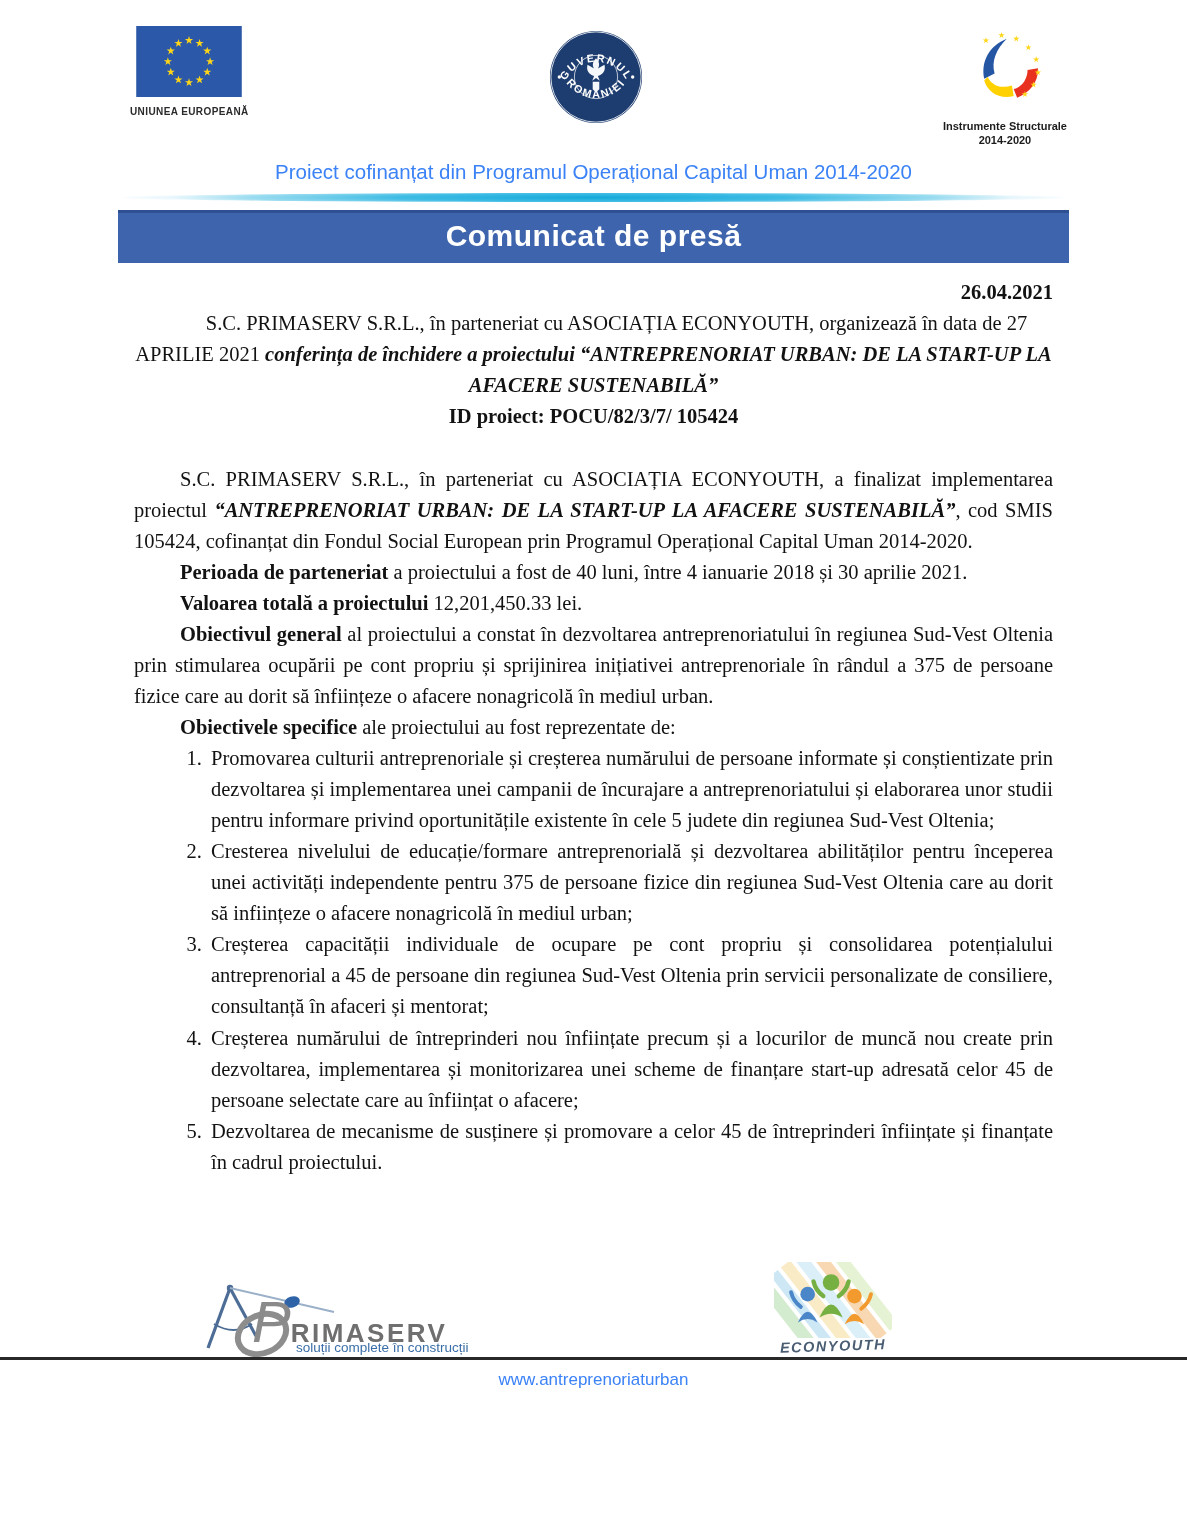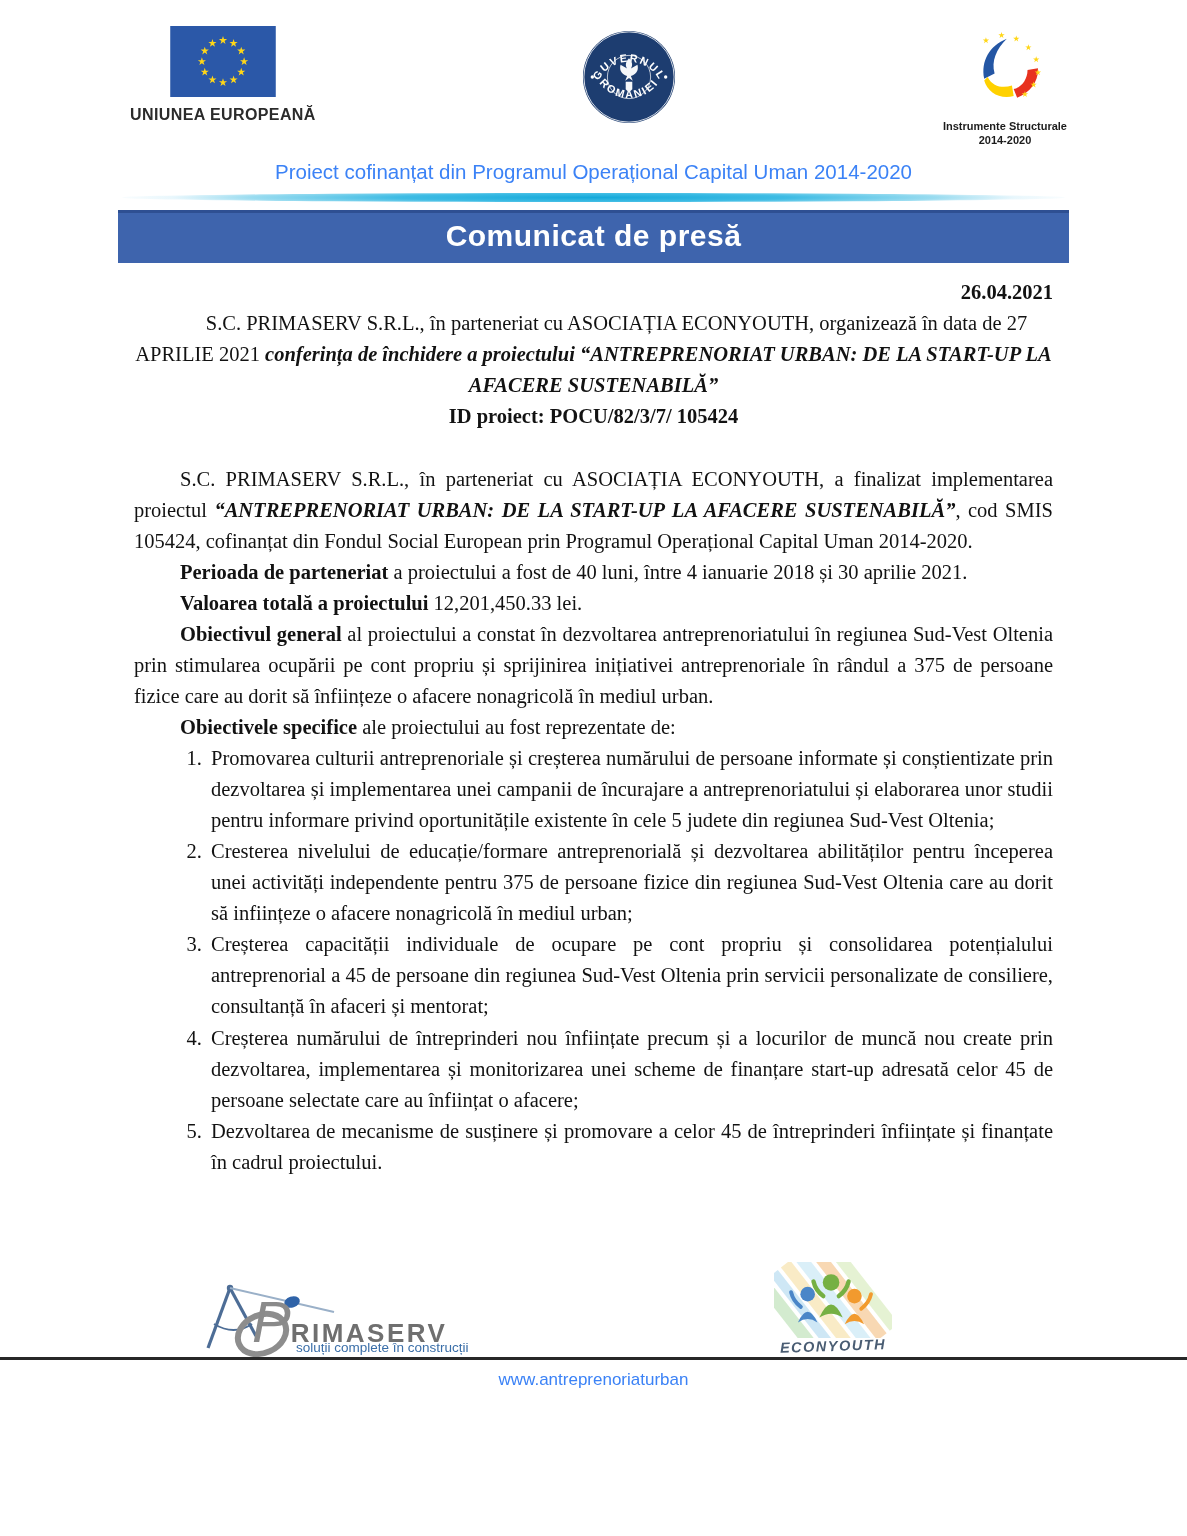--- a/index.html
+++ b/index.html
@@ -5,21 +5,21 @@
   html,body { margin:0; padding:0; background:#ffffff; }
   .page {
     position:relative; width:1187px; height:1536px; margin:0 auto;
     background:#ffffff; overflow:hidden;
     font-family:"Liberation Serif","DejaVu Serif",serif; color:#121212;
   }
 
   
   .header-row { display:flex; justify-content:space-between; align-items:flex-start; margin:26px 120px 0 130px; }
   .logo-block { text-align:center; }
-  .eu-label { font-family:"Liberation Sans",sans-serif; font-size:16px; font-weight:600; color:#2b2b2b; margin-top:5px; letter-spacing:.4px; }
+  .eu-label { font-family:"Liberation Sans",sans-serif; font-size:10px; font-weight:600; color:#2b2b2b; margin-top:5px; letter-spacing:.4px; }
   .gov-block { margin-top:4px; }
   .is-label { font-family:"Liberation Sans",sans-serif; font-size:11px; font-weight:700; color:#1c1c1c; line-height:1.25; margin-top:2px; }
 
   .cofinance { text-align:center; font-family:"Liberation Sans",sans-serif; font-size:20.5px; color:#3b82f6; margin-top:12px; }
 
   .swoosh {
     height:9px; margin:9px 122px 8px;
     background: radial-gradient(ellipse 52% 110% at 50% 50%,
        #14a9da 0%, #3fbce4 40%, #9adcf0 70%, rgba(214,240,250,.55) 86%, rgba(255,255,255,0) 100%);
     border-radius:50%;

